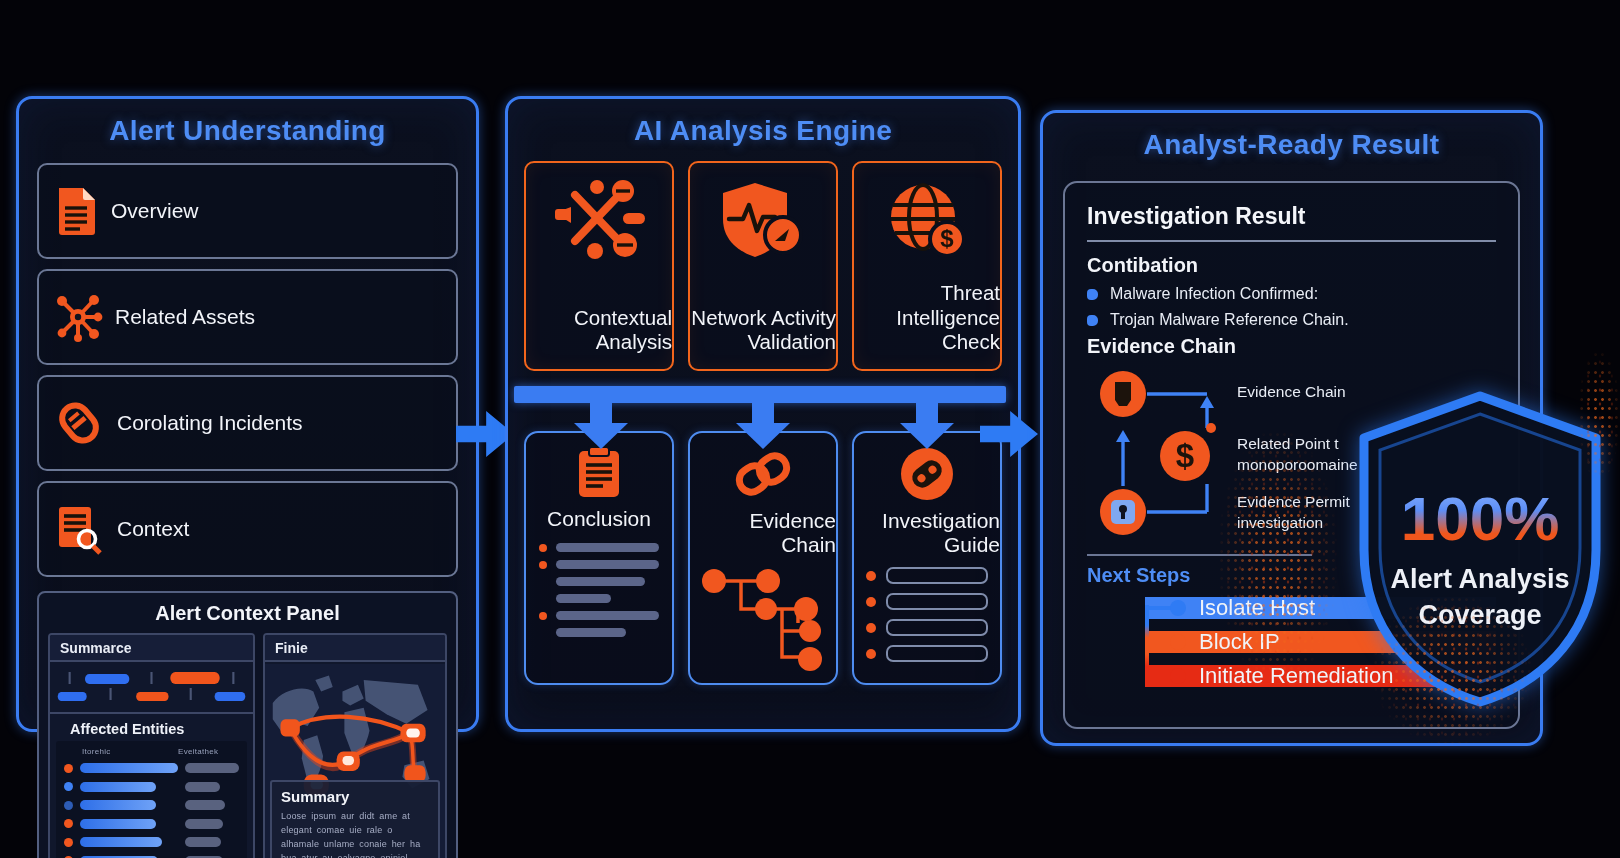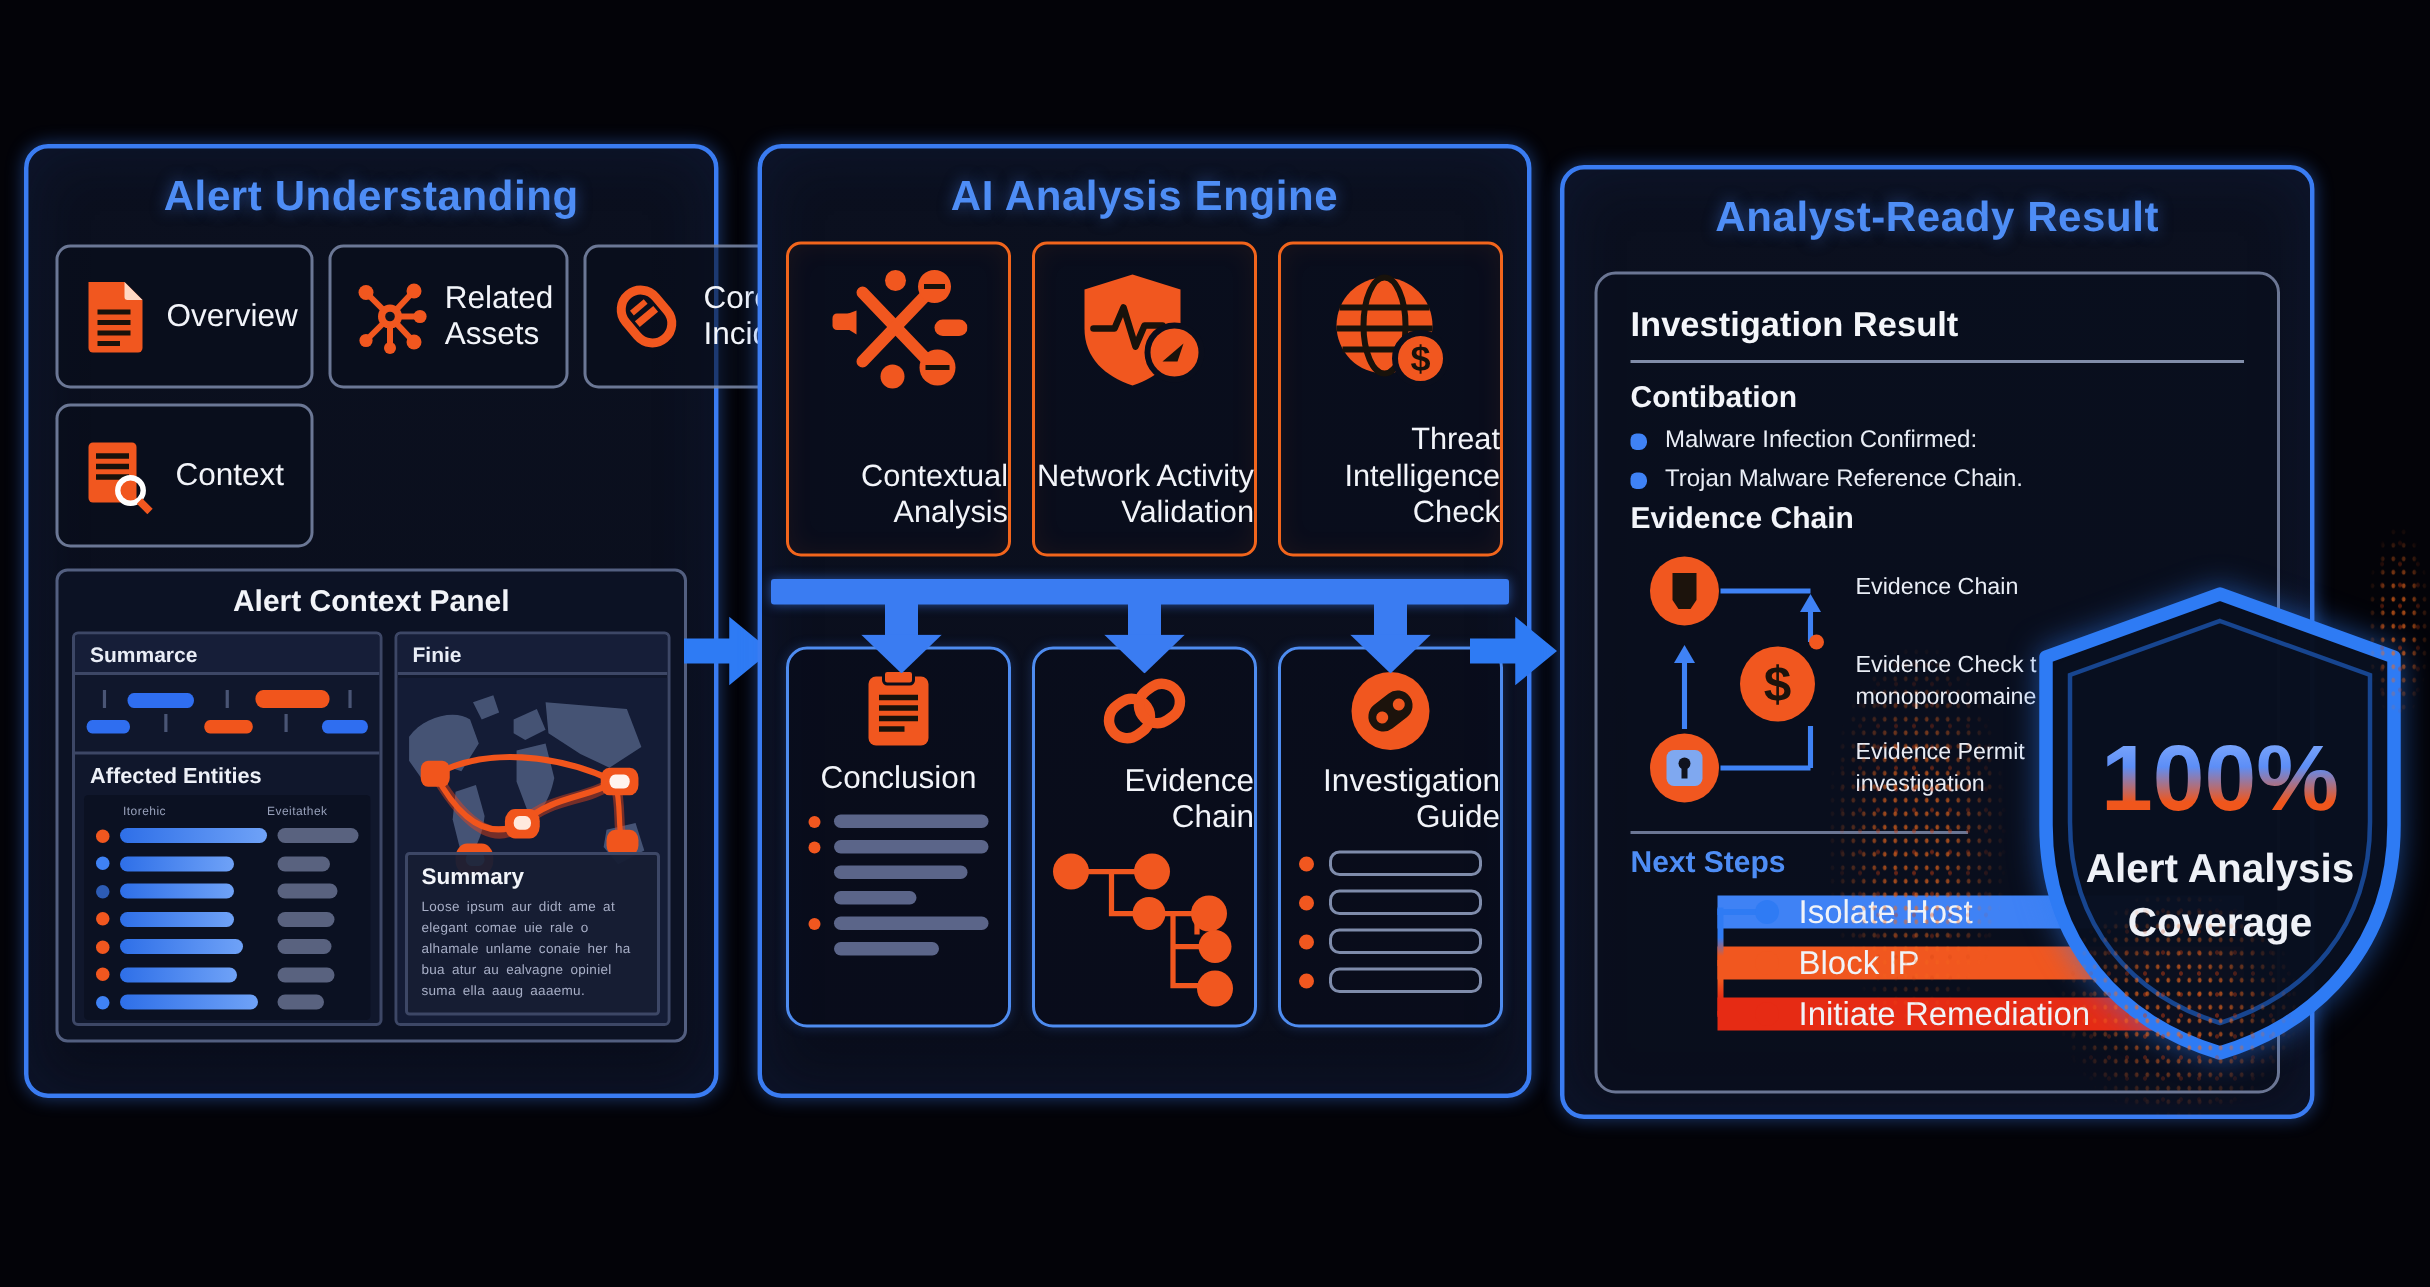--- a/index.html
+++ b/index.html
@@ -8,37 +8,37 @@
   
   .panel{position:absolute;top:96px;height:630px;border:3px solid #3a7cf2;border-radius:16px;
          background:linear-gradient(180deg,#0b101f 0%,#0a0e1c 100%);
          box-shadow:0 0 12px rgba(58,124,242,.45), inset 0 0 40px rgba(25,45,95,.25);}
   #p1{left:16px;width:457px;}
   #p2{left:505px;width:510px;}
   #p3{left:1040px;top:110px;width:497px;}
   .panel-title{margin:16px 10px 0;text-align:center;font-size:28px;font-weight:700;
                color:#4e8df5;letter-spacing:.4px;text-shadow:0 0 10px rgba(70,130,240,.5);}
   
-  .grid2{display:grid;grid-template-columns:1fr 1fr 1fr;gap:10px;margin:16px 18px 0;}
+  .grid2{display:grid;grid-template-columns:1fr;gap:10px;margin:16px 18px 0;}
   .u-card{display:flex;align-items:center;gap:12px;height:92px;padding:0 8px 0 14px;
           border:2px solid rgba(140,155,190,.75);border-radius:10px;background:rgba(9,13,27,.6);}
   .u-card .lbl{font-size:21px;font-weight:500;color:#f2f4f9;line-height:1.15;}
   .icon-box{flex:0 0 auto;display:flex;align-items:center;justify-content:center;}
   
   .acp{margin:14px 18px 0;border:2px solid #535f80;border-radius:8px;background:#0c1224;height:312px;
        display:flex;flex-direction:column;}
   .acp-title{text-align:center;font-size:20px;font-weight:600;color:#f2f4f9;margin:9px 0 8px;}
   .acp-cols{display:flex;gap:8px;padding:0 9px 9px;flex:1;min-height:0;}
   .subpanel{border:2px solid #3d4766;border-radius:4px;background:#10172c;overflow:hidden;position:relative;}
   .acp-left{width:53%;display:flex;flex-direction:column;}
   .acp-right{width:47%;}
   .subhdr{padding:5px 10px 4px;font-size:14px;font-weight:700;color:#e9edf6;background:#161e38;
           border-bottom:2px solid #3d4766;}
   .tl-wrap{padding:4px 6px 2px;border-bottom:2px solid #3d4766;}
-  .ent-title{padding:7px 10px 2px;font-size:14.5px;font-weight:700;color:#eef1f8;}
+  .ent-title{padding:7px 20px 2px;font-size:14.5px;font-weight:700;color:#eef1f8;}
   .ent-table{flex:1;margin:2px 6px 6px;background:#0b1122;border-radius:3px;padding:4px 8px 2px;}
   .ent-head{display:flex;padding:2px 0 3px 18px;}
   .ent-head span{font-size:8px;color:#97a0ba;filter:blur(.3px);letter-spacing:.3px;}
   .ent-head span:first-child{width:96px;}
   .ent-row{display:flex;align-items:center;height:18.5px;gap:7px;}
   .ent-dot{width:9px;height:9px;border-radius:50%;flex:0 0 auto;}
   .c-orange{background:#f1571f;}
   .c-blue{background:#3f82f5;}
   .c-blue2{background:#2d5cb5;}
   .c-red{background:#e62b14;}
@@ -565,21 +565,21 @@
           <circle cx="98" cy="90" r="25" fill="#f1571f"></circle>
           <text x="98" y="101" font-size="33" font-weight="bold" fill="#1c130c" text-anchor="middle" font-family="Liberation Sans, sans-serif">$</text>
           <circle cx="124" cy="62" r="5" fill="#f1571f"></circle>
           <circle cx="36" cy="146" r="23" fill="#f1571f"></circle>
           <rect x="24" y="134" width="24" height="24" rx="5" fill="#7fa8f0"></rect>
           <circle cx="36" cy="143" r="4" fill="#10131f"></circle>
             <rect x="34" y="143" width="4" height="10" fill="#10131f"></rect>
         </svg>
         <div class="ev-labels">
           <div class="ev-label" style="top:16px"><span>Evidence Chain</span><br><span></span></div>
-          <div class="ev-label" style="top:68px"><span>Evidence Check t</span><br><span>monoporoomaine</span></div>
+          <div class="ev-label" style="top:68px"><span>Related Point t</span><br><span>monoporoomaine</span></div>
           <div class="ev-label" style="top:126px"><span>Evidence Permit</span><br><span>investigation</span></div>
         </div>
       </div>
 
       <hr class="rule2">
       <h3 class="ns-title">Next Steps</h3>
       <div class="steps">
 
       <div class="step c-blue">
             <span class="stub"></span>

